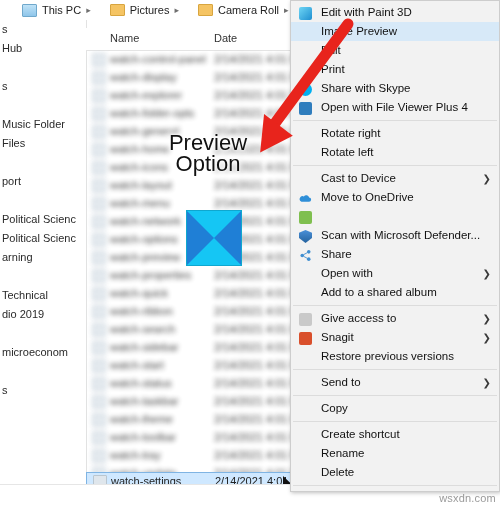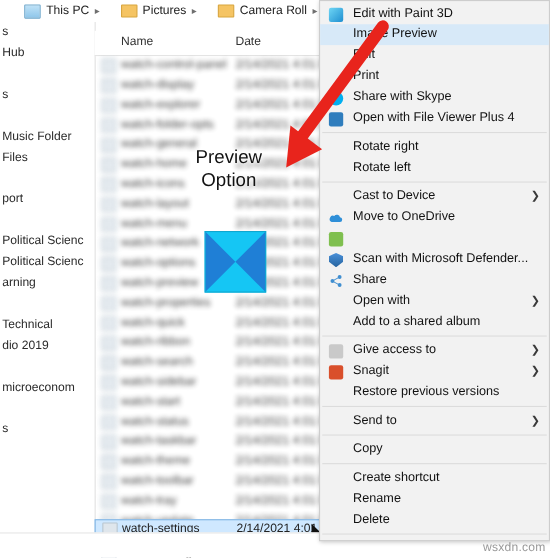--- a/index.html
+++ b/index.html
@@ -142,21 +142,21 @@
   .ic-fvp{background:#2f7dbd;}
   .ic-notepad{background:#7fbf4f;}
   .ic-defender{background:linear-gradient(#4a90d9,#25639e);
       clip-path:polygon(50% 0,100% 22%,100% 62%,50% 100%,0 62%,0 22%);}
   .ic-access{background:#c9c9c9;}
   .ic-snagit{background:#d94f2b;}
   
   #arrowsvg{position:absolute;left:230px;top:10px;width:130px;height:150px;}
   #previewlabel{
     position:absolute;left:158px;top:132px;
-    font-size:17px;color:#111;font-weight:400;
+    font-size:22px;color:#111;font-weight:400;
     text-align:center;line-height:21px;
     text-shadow:0 0 3px #fff,0 0 6px #fff,0 0 9px #fff;
     width:100px;
   }
 </style>
 </head>
 <body>
 
 <div id="explorer">
 

